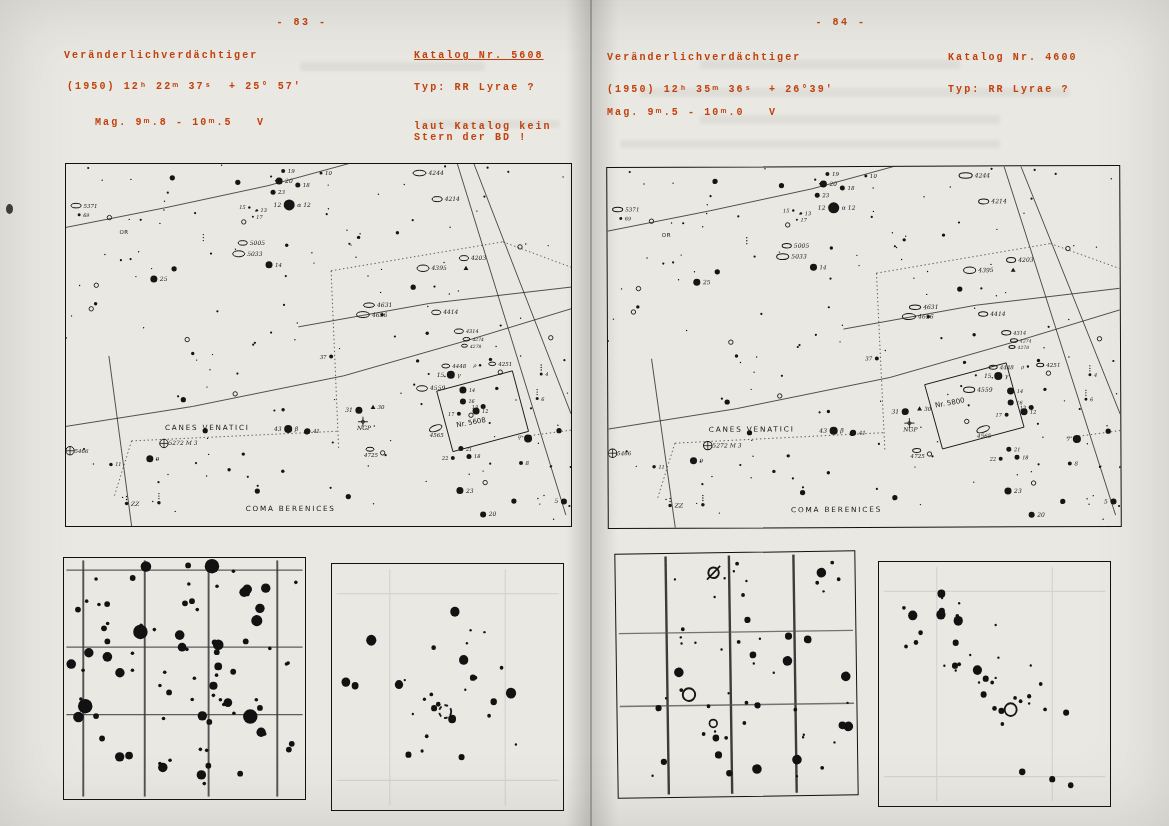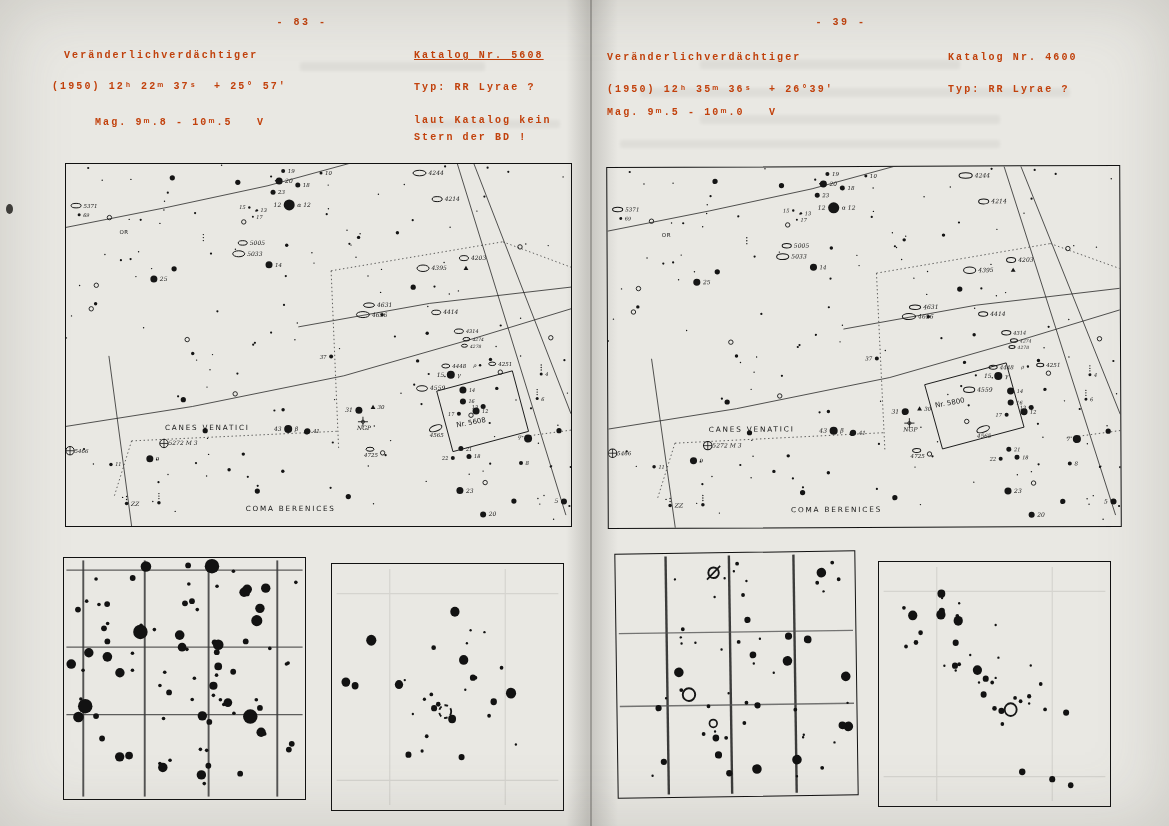--- a/index.html
+++ b/index.html
@@ -22,22 +22,22 @@
   svg.chartbox{position:absolute;background:transparent;z-index:8;
     border:1.7px solid #111;}
   #bigL{left:65px;top:163px;width:505px;height:362px;}
   #bigR{left:607px;top:166px;width:512px;height:360px;transform:rotate(-0.25deg);}
   #smA{left:63px;top:557px;width:241px;height:241px;}
   #smB{left:331px;top:563px;width:231px;height:246px;}
   #smC{left:616px;top:552px;width:239px;height:243px;transform:rotate(-0.8deg);}
   #smD{left:878px;top:561px;width:231px;height:244px;}
   #p83-no{left:247px;top:14px;}   #p84-no{left:786px;top:14px;}
   #p83-title{left:64px;top:47px;} #p83-cat{left:414px;top:47px;text-decoration:underline;}
-  #p83-coord{left:52px;top:78px;} #p83-typ{left:414px;top:79px;}
-  #p83-mag{left:64px;top:114px;padding-left:31px;}  #p83-n1{left:414px;top:112px;text-align:center;} #p83-n2{left:414px;top:129px;}
+  #p83-coord{left:67px;top:78px;} #p83-typ{left:414px;top:79px;}
+  #p83-mag{left:64px;top:114px;padding-left:31px;}  #p83-n1{left:414px;top:118px;text-align:center;} #p83-n2{left:414px;top:129px;}
   #p84-title{left:607px;top:49px;} #p84-cat{left:948px;top:49px;}
   #p84-coord{left:607px;top:81px;} #p84-typ{left:948px;top:81px;}
   #p84-mag{left:607px;top:104px;}
   .ghost{position:absolute;background:#3a372f;opacity:.055;filter:blur(1.4px);
     border-radius:2px;z-index:3;}
   .artifact{position:absolute;background:#3c3b38;border-radius:50%;
     filter:blur(.6px);z-index:6;}
 </style>
 </head>
 <body>
@@ -551,21 +551,21 @@
         <circle cx="52" cy="63" r="1.7" fill="#121212"></circle>
         <circle cx="41" cy="70" r="0.8" fill="#121212"></circle>
         <circle cx="39" cy="76" r="0.7" fill="#121212"></circle>
         <circle cx="46" cy="57" r="1" fill="#121212"></circle>
         <circle cx="43" cy="53" r="0.8" fill="#121212"></circle>
         <circle cx="40" cy="55" r="0.7" fill="#121212"></circle>
       </svg>
   </div>
 
   <div>
-    <div class="tw pageno" id="p84-no">- 39 -</div>
+    <div class="tw pageno" id="p84-no">- 84 -</div>
     <div class="tw" id="p84-title">Veränderlichverdächtiger</div>
     <div class="tw" id="p84-cat">Katalog Nr. 4600</div>
     <div class="tw" id="p84-coord">(1950) 12ʰ 35ᵐ 36ˢ  + 26°39′</div>
     <div class="tw" id="p84-typ">Typ: RR Lyrae ?</div>
     <div class="tw" id="p84-mag">Mag. 9ᵐ.5 - 10ᵐ.0   V</div>
     <svg class="chartbox" id="bigR" viewBox="0 0 505 362" preserveAspectRatio="none">
         <polyline points="0.0,63.4 101.0,43.4 202.0,21.7 287.8,-1.8" fill="none" stroke="#1d1d1d" stroke-width="0.75"></polyline>
         <polyline points="0.0,262.4 126.3,242.5 277.8,211.8 404.0,175.6 505.0,144.8" fill="none" stroke="#1d1d1d" stroke-width="0.75"></polyline>
         <polyline points="232.3,162.9 363.6,139.4 505.0,123.1" fill="none" stroke="#1d1d1d" stroke-width="0.75"></polyline>
         <polyline points="391.4,0.0 499.9,351.1" fill="none" stroke="#1d1d1d" stroke-width="0.75"></polyline>

